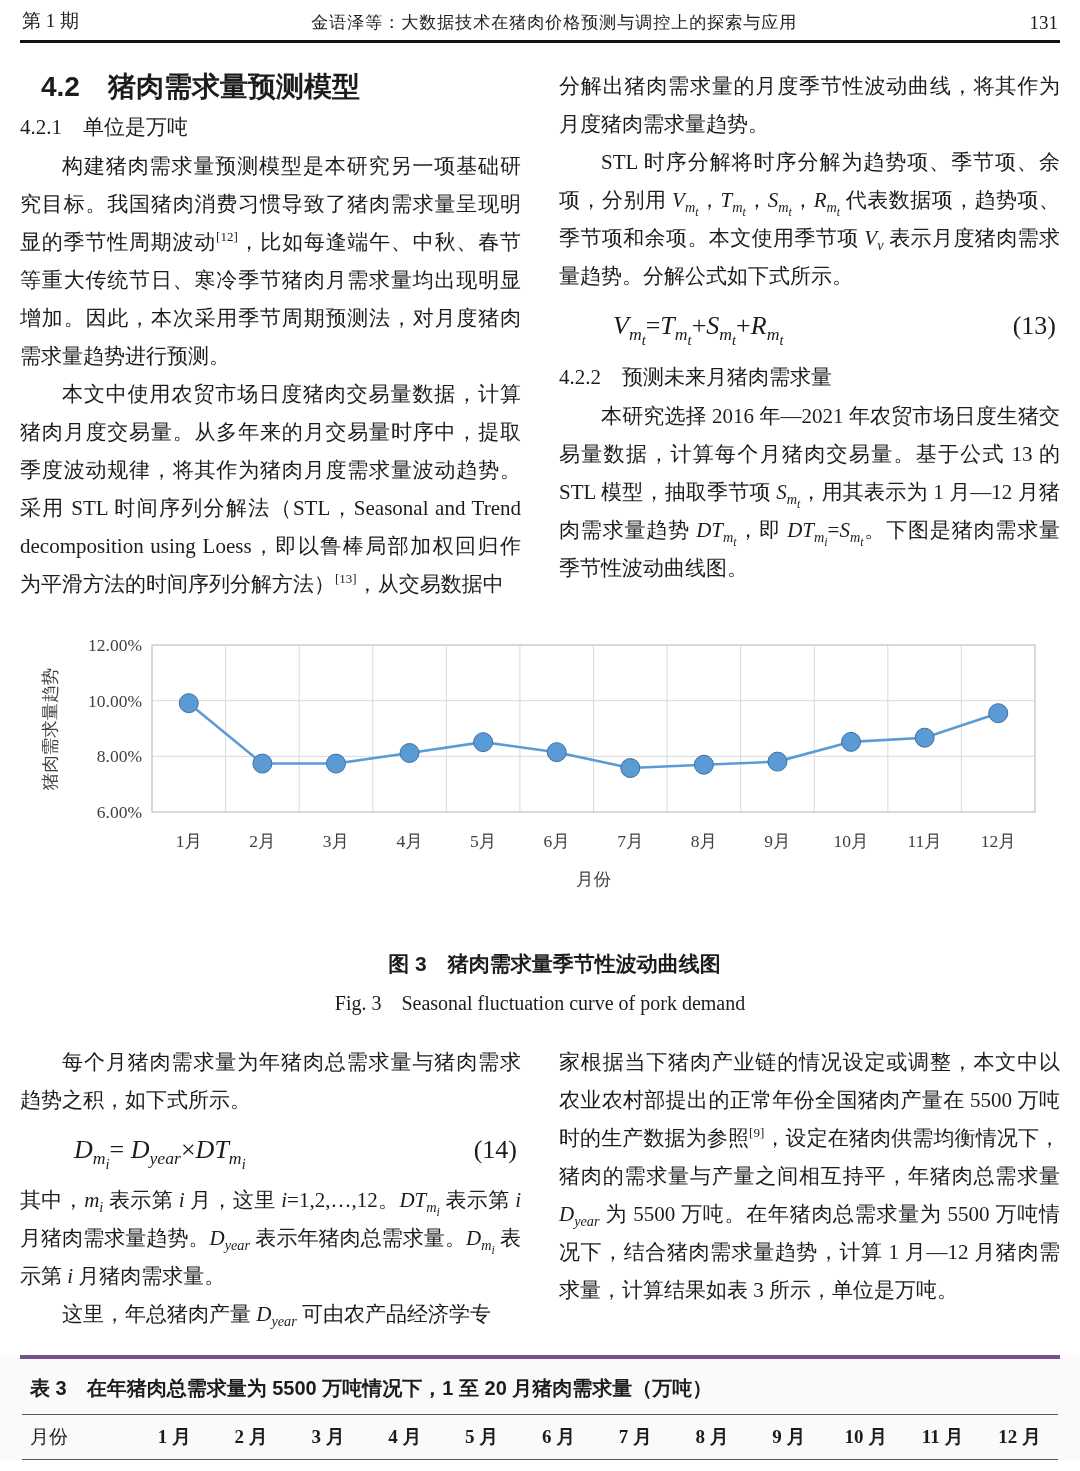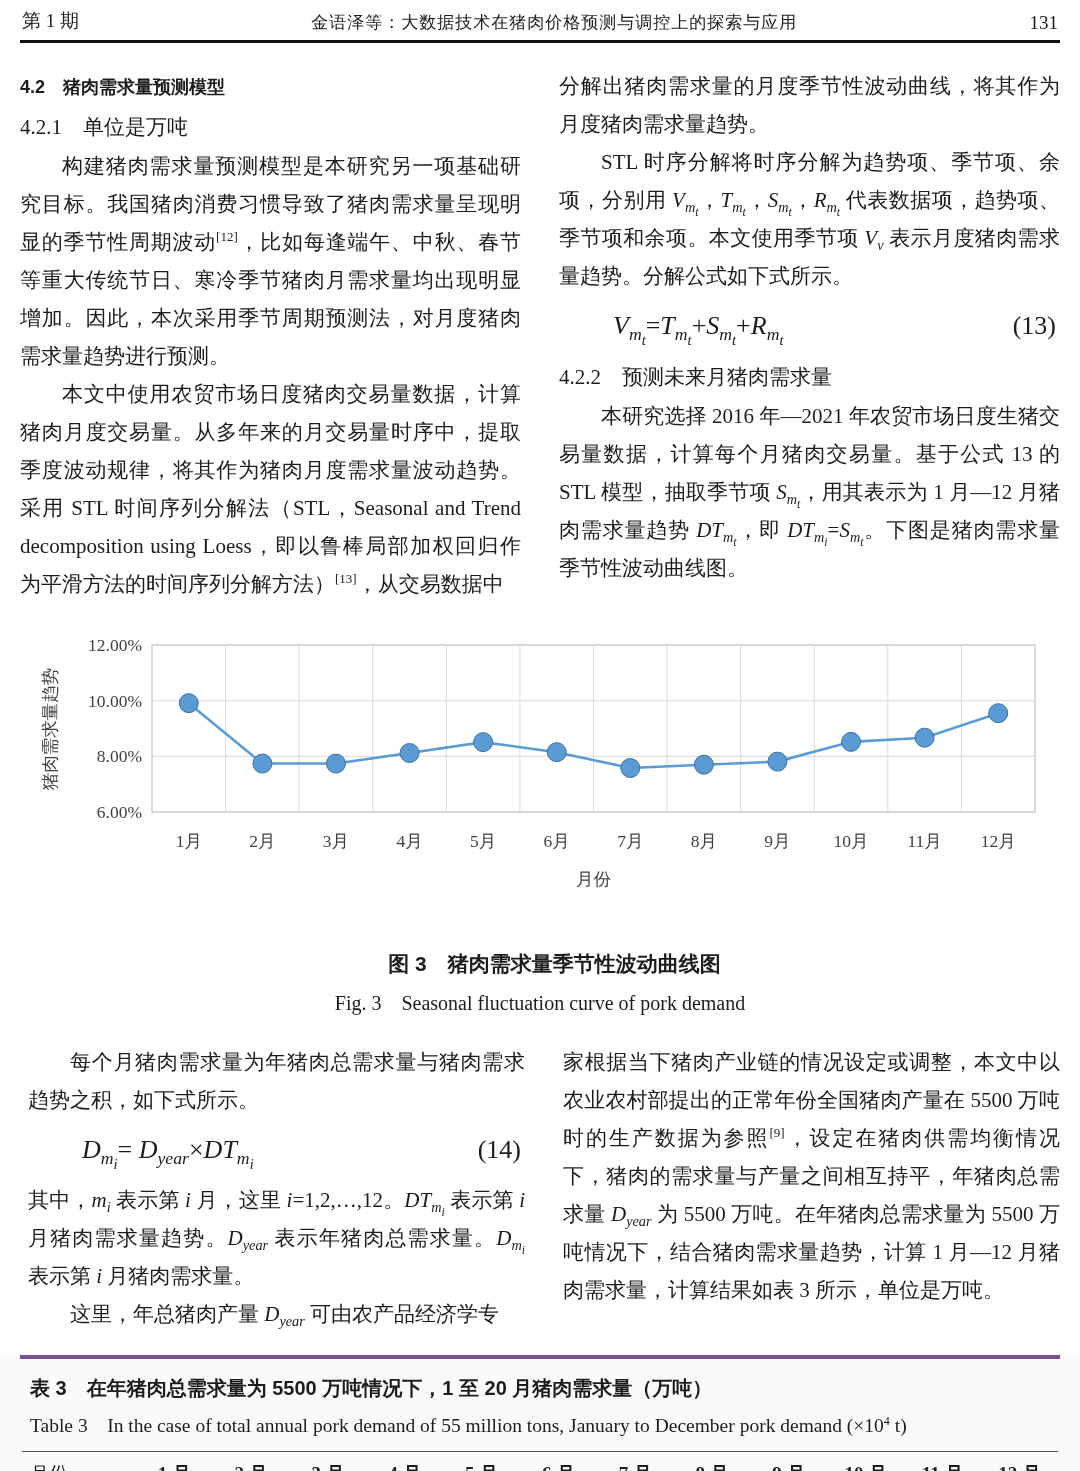--- a/index.html
+++ b/index.html
@@ -19,25 +19,25 @@
   .running-head .jtitle {
     font-family:"Liberation Sans","DejaVu Sans",sans-serif;
     font-size:17px; letter-spacing:1px;
   }
   .head-rule { border:none; border-top:3px solid #111; margin:2px 20px 0 20px; }
 
   
   .cols { display:flex; gap:38px; padding:0 20px; }
   .col { flex:1 1 0; font-size:21px; line-height:38px; text-align:justify; }
   .cols-1 { margin-top:24px; }
-  .cols-2 { margin-top:26px;margin-left:8px; }
+  .cols-2 { margin-top:26px; }
   p.indent { text-indent:2em; }
   .h-bold {
     font-family:"Liberation Sans","DejaVu Sans",sans-serif;
-    font-weight:bold; font-size:18px; line-height:40px; text-align:left;
+    font-weight:bold; font-size:28px; line-height:40px; text-align:left;margin-left:21px;
   }
   .h-plain { font-size:21px; line-height:40px; text-align:left; }
   sup { font-size:.62em; line-height:0; }
   sub { font-size:.68em; line-height:0; }
   sub sub { font-size:.82em; }
   i { font-style:italic; }
 
   .formula-row {
     display:flex; align-items:center;
     padding:14px 4px 14px 54px; font-size:26px; line-height:34px;
@@ -177,21 +177,20 @@
       <p class="indent">这里，年总猪肉产量 <i>D</i><sub><i>year</i></sub> 可由农产品经济学专</p>
     </div>
     <div class="col">
       <p>家根据当下猪肉产业链的情况设定或调整，本文中以农业农村部提出的正常年份全国猪肉产量在 5500 万吨时的生产数据为参照<sup>[9]</sup>，设定在猪肉供需均衡情况下，猪肉的需求量与产量之间相互持平，年猪肉总需求量 <i>D</i><sub><i>year</i></sub> 为 5500 万吨。在年猪肉总需求量为 5500 万吨情况下，结合猪肉需求量趋势，计算 1 月—12 月猪肉需求量，计算结果如表 3 所示，单位是万吨。</p>
     </div>
   </section>
 
   <section class="table-block">
     <div class="accent-rule" id="accent-top" style="background: rgb(122, 81, 144);"></div>
     <div class="tbl-caption-cn">表 3　在年猪肉总需求量为 5500 万吨情况下，1 至 20 月猪肉需求量（万吨）</div>
-    <div class="tbl-caption-en">Table 3　In the case of total annual pork demand of 55 million tons, January to December pork demand (×10<sup>4</sup> t)</div>
     <table class="data-table">
       <thead>
         <tr id="t-head-row">
             <th>月份</th>
             <th>1 月</th>
             <th>2 月</th>
             <th>3 月</th>
             <th>4 月</th>
             <th>5 月</th>
             <th>6 月</th>

